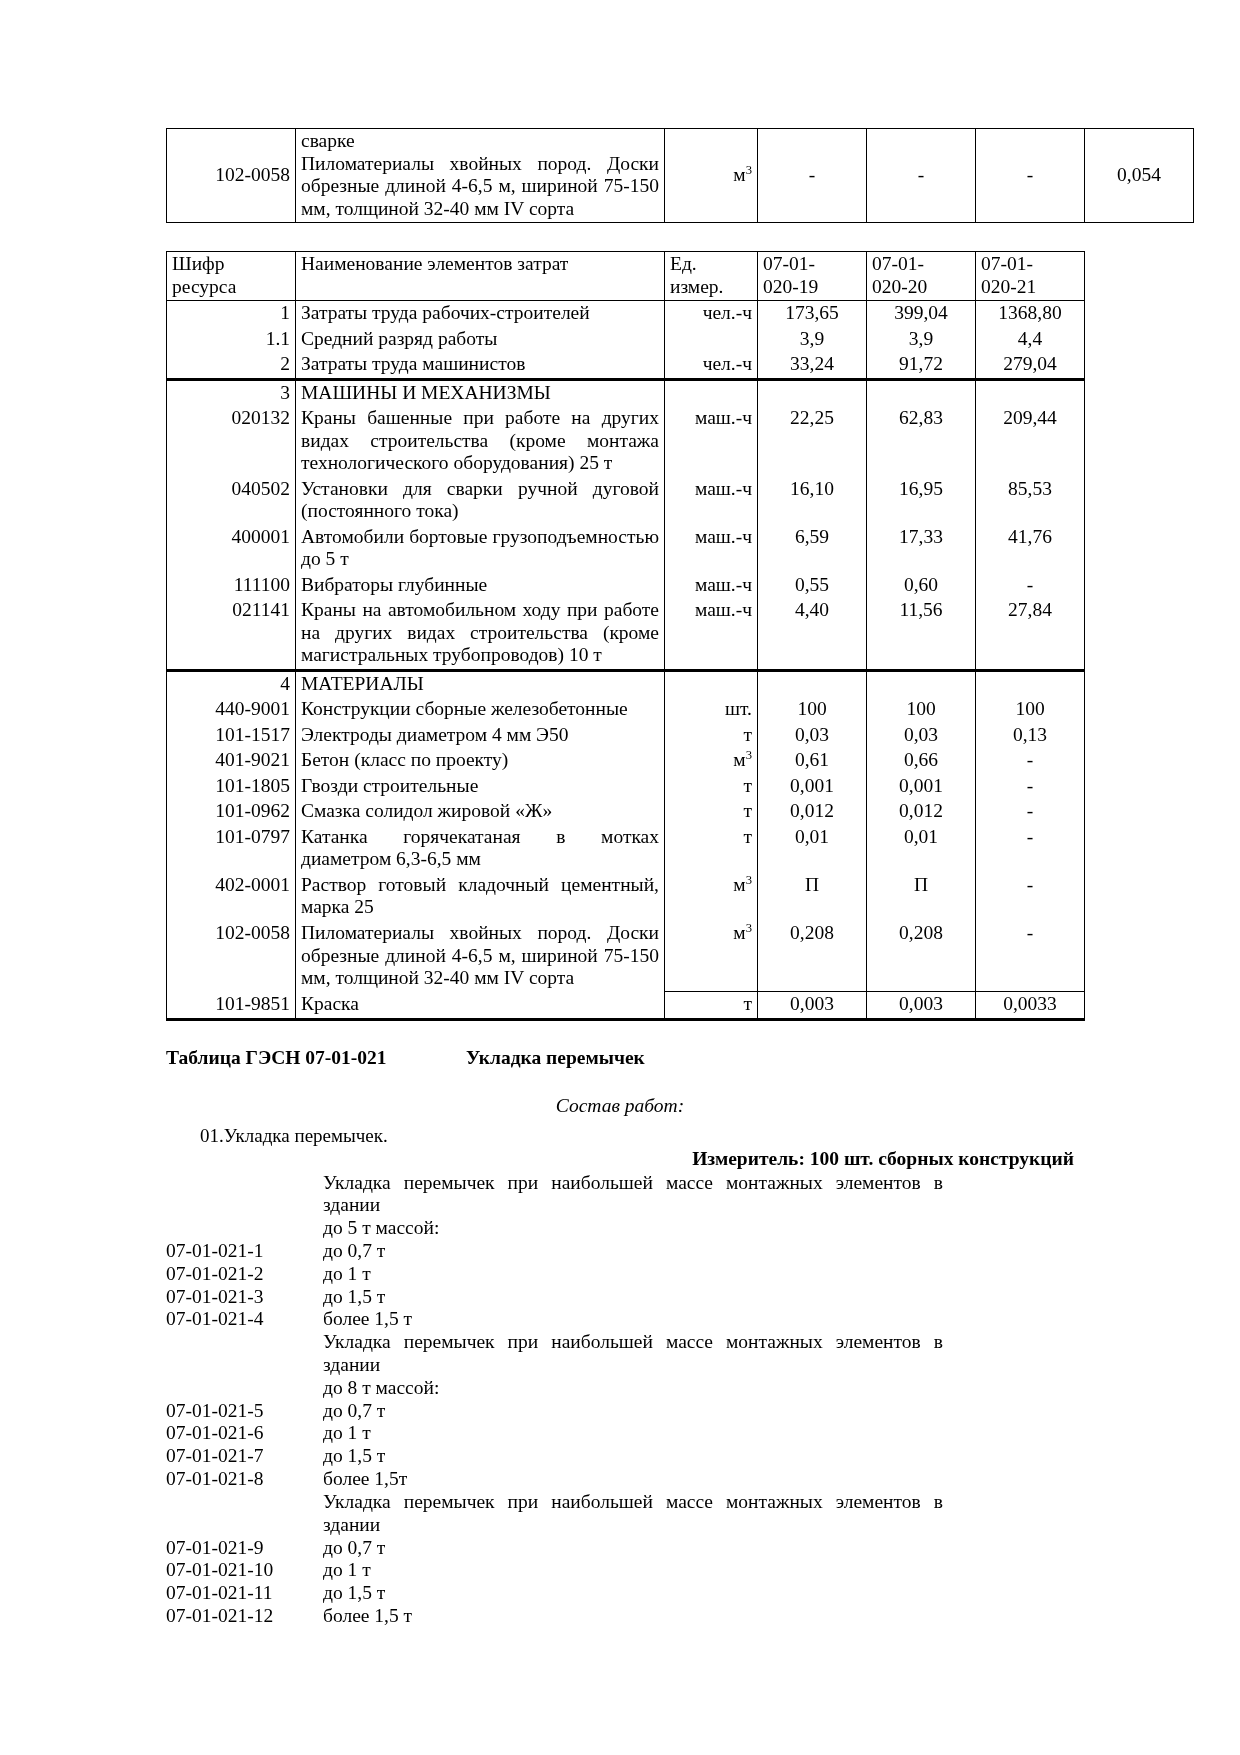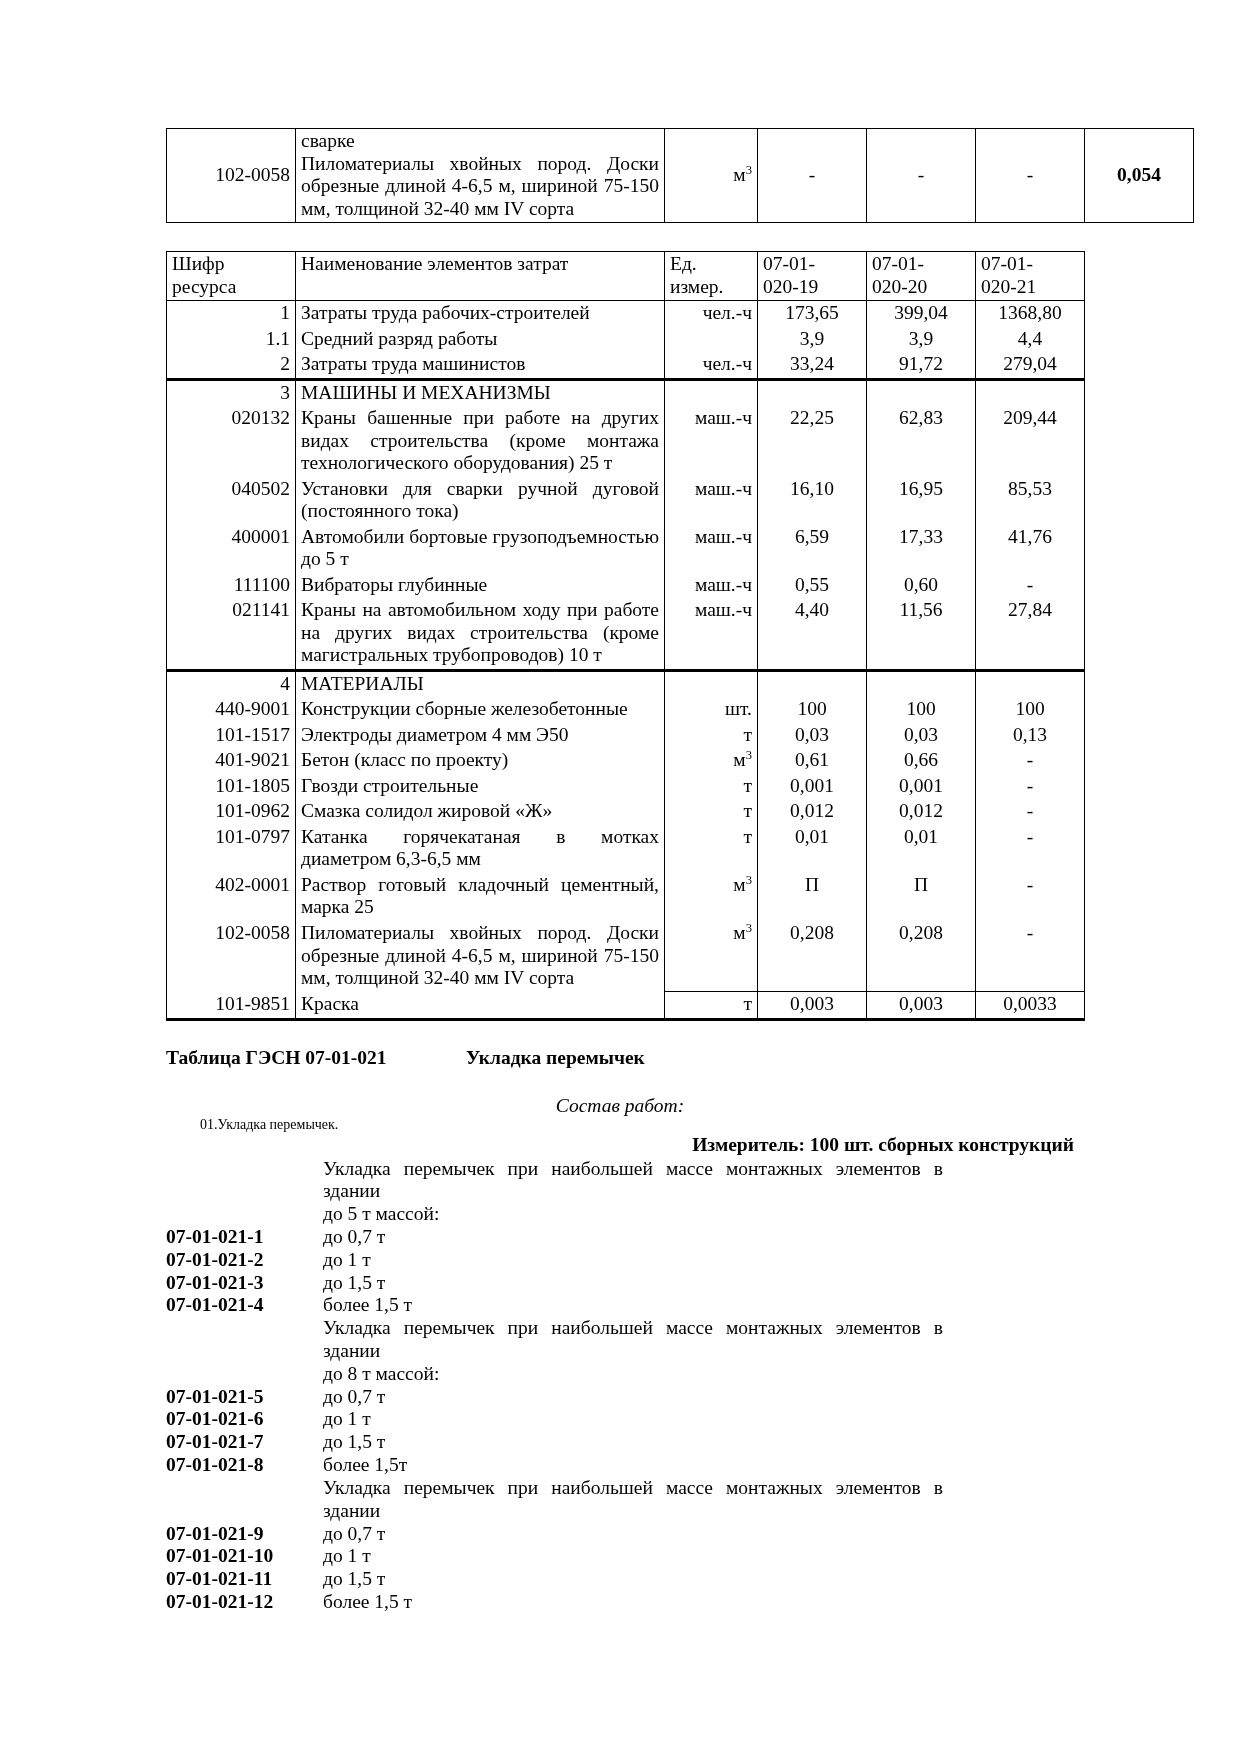--- a/index.html
+++ b/index.html
@@ -65,61 +65,62 @@
   .titleline .t1 { width: 300px; }
   .titleline .t2 { }
 
   .sostav {
     margin-top: 26px;
     text-align: center;
     font-style: italic;
     font-size: 19.5px;
   }
   .workline {
-    font-size: 14px;
+    margin-top: 8px;
+    font-size: 19px;
     padding-left: 34px;
   }
   .izmer {
     font-weight: bold;
     font-size: 19.5px;
     padding-left: 34px;
     margin-top: 1px;
     text-align: right;
   }
   .norms {
     margin-top: 2px;
     font-size: 19.5px;
   }
   .nrow {
     display: flex;
     align-items: flex-start;
     line-height: 1.17;
   }
-  .nrow .ncode { width: 157px; flex: 0 0 157px; font-weight: bold; }
+  .nrow .ncode { width: 157px; flex: 0 0 157px; }
   .nrow .ndesc { width: 620px; flex: 0 0 620px; }
   .ndesc.j { text-align: justify; text-align-last: justify; }
 </style>
 </head>
 <body>
 
 <div class="page">
 
   <table class="res">
     <tbody>
       <tr>
         <td class="c-code center" style="vertical-align: middle;">102-0058</td>
         <td class="c-name">
           <div>сварке</div>
           <div class="just-last-left">Пиломатериалы хвойных пород. Доски обрезные длиной 4-6,5 м, шириной 75-150 мм, толщиной 32-40 мм IV сорта</div>
         </td>
         <td class="c-unit" style="vertical-align: middle;"><span>м</span><sup>3</sup></td>
         <td class="c-val" style="vertical-align: middle;">-</td>
         <td class="c-val" style="vertical-align: middle;">-</td>
         <td class="c-val" style="vertical-align: middle;">-</td>
-        <td class="c-val" style="vertical-align: middle; font-weight: bold;">0,054</td>
+        <td class="c-val" style="vertical-align: middle;">0,054</td>
       </tr>
     </tbody>
   </table>
 
   <div class="gap-a"></div>
 
   <table class="res">
     <thead>
       <tr>
         <td class="c-code center">

